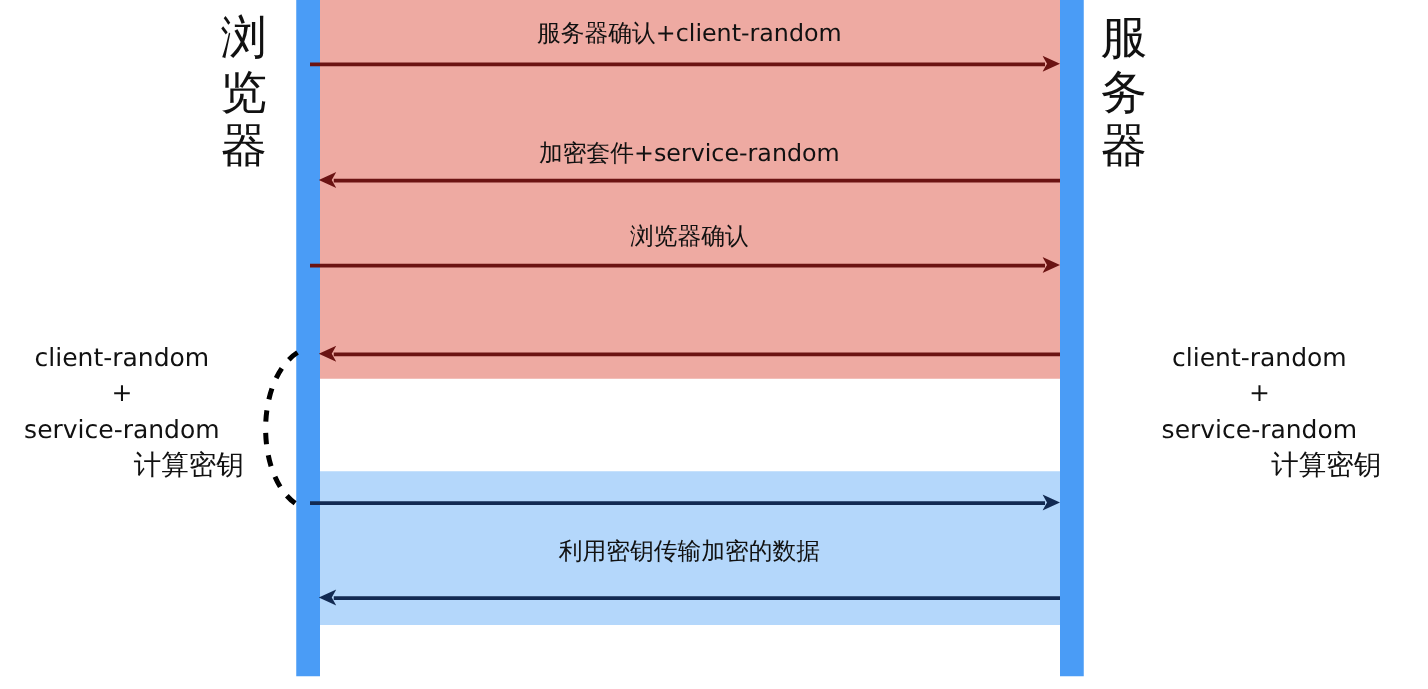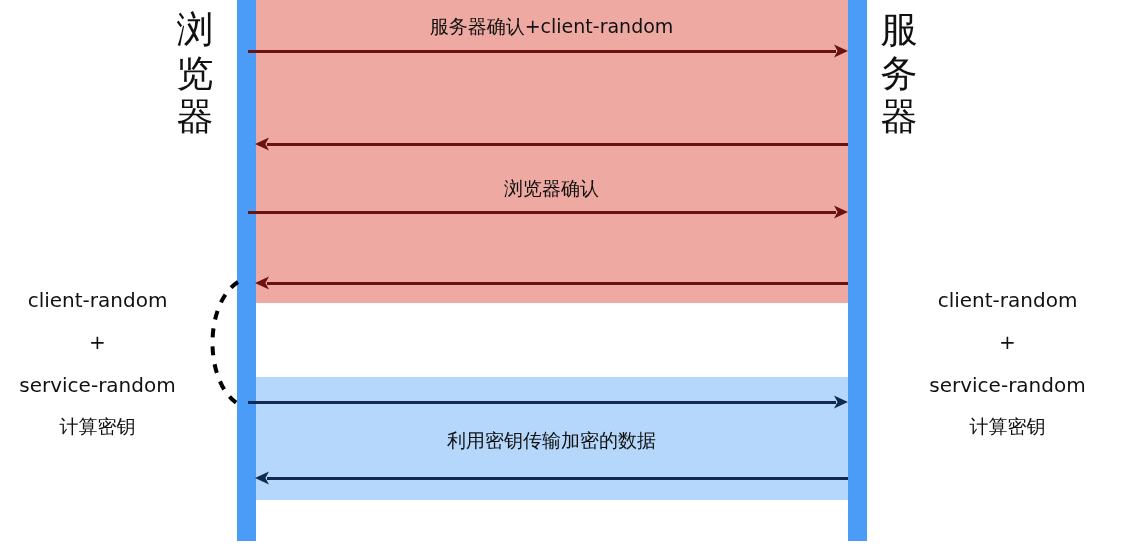--- a/index.html
+++ b/index.html
@@ -96,22 +96,22 @@
 
   
   .note {
     position: absolute;
     text-align: center;
     font-size: 20px;
     color: #111111;
     line-height: 1.42;
   }
   .note .latin { font-size: 20px; }
-  .note .cjk   { font-size: 19px; }
-  .note > div { white-space: nowrap; margin-top: 14px; }
+  .note .cjk   { font-size: 22px; text-align: right; }
+  .note > div { white-space: nowrap; }
 
   
   .brace { position: absolute; }
 
   
   .legend { position: absolute; }
 </style>
 </head>
 <body>
 
@@ -137,20 +137,21 @@
   <div class="arrow-label" style="left:255px; top:14px; width:593px;">服务器确认+client-random</div>
   <div class="arrow red" style="left:248px; top:44px; width:600px;">
     <div class="shaft" style="right:12px;"></div>
     <div class="head" style="right:0px;">
       <svg width="14" height="14" viewBox="0 0 14 14">
           <path d="M14 7 L0 0.6 L3.6 7 L0 13.4 Z" fill="#6b1312"></path>
         </svg>
     </div>
   </div>
 
+  <div class="arrow-label" style="left:255px; top:110px; width:593px;">加密套件+service-random</div>
   <div class="arrow red" style="left:255px; top:137px; width:593px;">
     <div class="shaft" style="left:12px;"></div>
     <div class="head" style="left:0px;">
       <svg width="14" height="14" viewBox="0 0 14 14">
           <path d="M0 7 L14 0.6 L10.4 7 L14 13.4 Z" fill="#6b1312"></path>
         </svg>
     </div>
   </div>
 
   <div class="arrow-label" style="left:255px; top:176px; width:593px;text-align:center;">浏览器确认</div>

